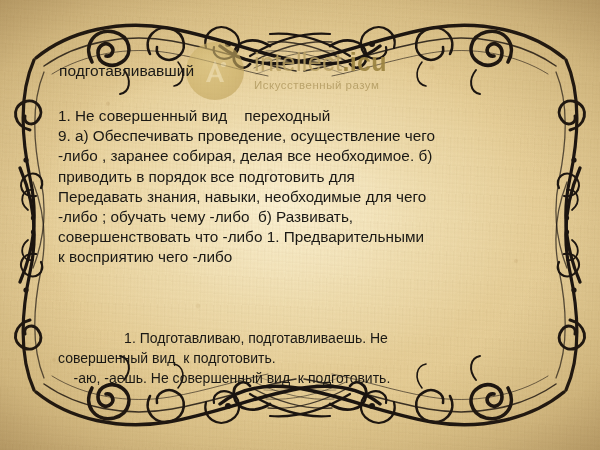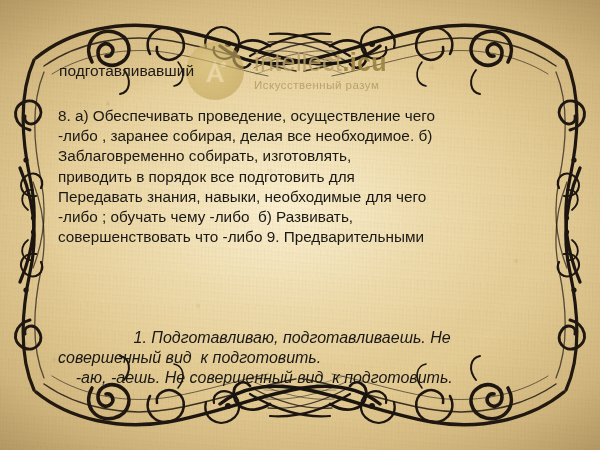--- a/index.html
+++ b/index.html
@@ -59,21 +59,21 @@
     position:absolute;left:59px;top:62px;
     font-size:15.5px;color:#1c1a16;white-space:nowrap;
   }
   #body{
     position:absolute;left:58px;top:106px;width:500px;
     font-size:15.3px;line-height:20.2px;color:#1a1814;
   }
   #body .ln{white-space:pre;}
   #tail{
     position:absolute;left:58px;top:328px;width:510px;
-    font-size:16px;line-height:20.2px;color:#1a1814;font-style:italic;
+    font-size:14px;line-height:20.2px;color:#1a1814;
   }
   #tail .ln{white-space:pre;}
 </style>
 </head>
 <body>
 
 <div id="page">
 
   <div id="grain"></div>
 
@@ -138,27 +138,28 @@
       <div class="wm-sub">Искусственный  разум</div>
     </div>
   </div>
 
   <div id="vignette"></div>
 
   <div id="content">
     <div id="heading">подготавливавший</div>
 
     <div id="body">
-      <div class="ln">8. а) Обеспечивать проведение, осуществление чего</div>
+      <div class="ln">1. Не совершенный вид    переходный</div>
+      <div class="ln">9. а) Обеспечивать проведение, осуществление чего</div>
       <div class="ln">-либо , заранее собирая, делая все необходимое. б)</div>
-      <div class="ln">Заблаговременно собирать, изготовлять,</div>
       <div class="ln">приводить в порядок все подготовить для</div>
       <div class="ln">Передавать знания, навыки, необходимые для чего</div>
       <div class="ln">-либо ; обучать чему -либо  б) Развивать,</div>
-      <div class="ln">совершенствовать что -либо 9. Предварительными</div>
+      <div class="ln">совершенствовать что -либо 1. Предварительными</div>
+      <div class="ln">к восприятию чего -либо</div>
     </div>
 
     <div id="tail">
       <div class="ln">                 1. Подготавливаю, подготавливаешь. Не</div>
       <div class="ln">совершенный вид  к подготовить.</div>
       <div class="ln">    -аю, -аешь. Не совершенный вид  к подготовить.</div>
     </div>
   </div>
 
 </div>

